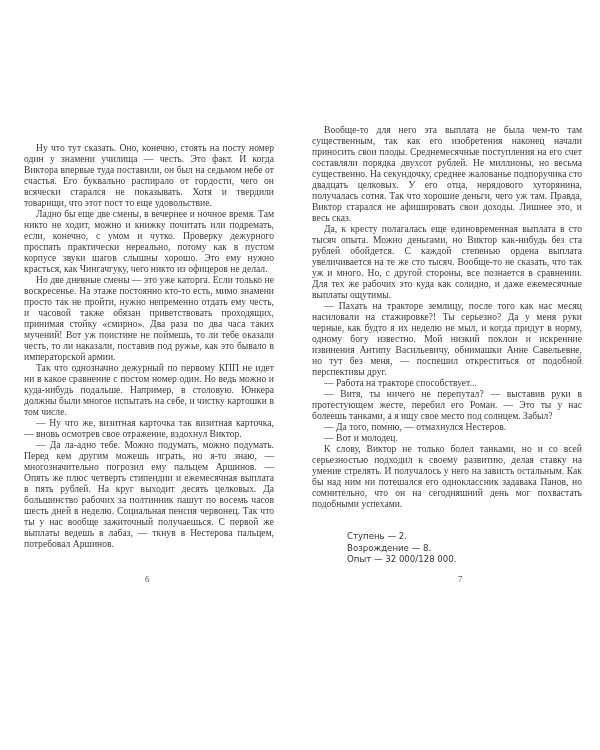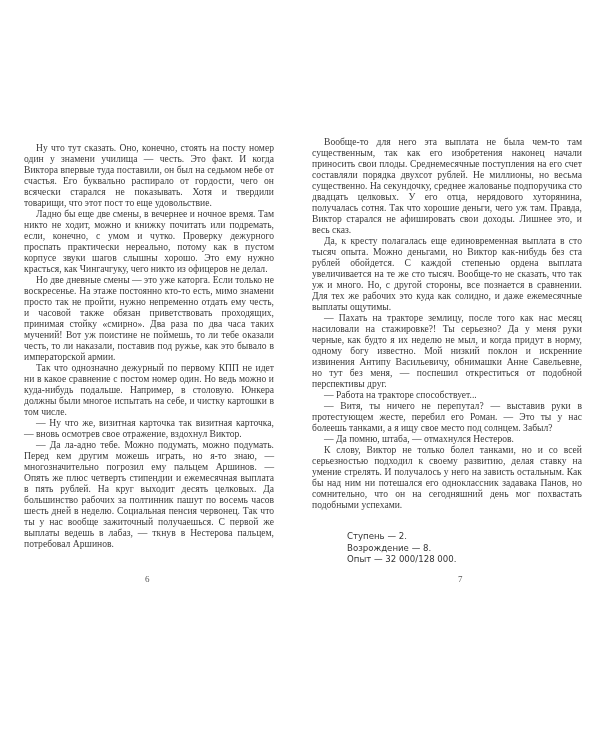--- a/index.html
+++ b/index.html
@@ -9,21 +9,21 @@
     font-family: "Liberation Serif", "DejaVu Serif", serif;
     color: #3a3a3a;
     font-size: 9.6px;
     line-height: 11px;
     text-align: justify;
     hyphens: manual;
   }
   .page p { margin: 0; text-indent: 12px; }
   .page p.noindent { text-indent: 0; }
   #left-page { left: 24px; top: 142px; width: 250px; }
-  #right-page { left: 312px; top: 136px; width: 270px; }
+  #right-page { left: 312px; top: 124px; width: 270px; }
   .stats {
     position: absolute;
     left: 347px; top: 531px;
     font-family: "DejaVu Sans", "Liberation Sans", sans-serif;
     font-size: 8.6px; line-height: 11.5px; color: #333;
   }
   .stats div { white-space: nowrap; }
   .pagenum {
     position: absolute; top: 574px;
     font-family: "Liberation Serif", serif; font-size: 9px; color: #555;
@@ -43,21 +43,22 @@
   <p>— Да ла-адно тебе. Можно подумать, можно подумать. Перед кем другим можешь играть, но я-то знаю, — многозначительно погрозил ему пальцем Аршинов. — Опять же плюс четверть стипендии и ежемесячная выплата в пять рублей. На круг выходит десять целковых. Да большинство рабочих за полтинник пашут по восемь часов шесть дней в неделю. Социальная пенсия червонец. Так что ты у нас вообще зажиточный получаешься. С первой же выплаты ведешь в лабаз, — ткнув в Нестерова пальцем, потребовал Аршинов.</p>
 </div>
 <div id="page-num-left" class="pagenum">6</div>
 
 <div id="right-page" class="page">
   <p>Вообще-то для него эта выплата не была чем-то там существенным, так как его изобретения наконец начали приносить свои плоды. Среднемесячные поступления на его счет составляли порядка двухсот рублей. Не миллионы, но весьма существенно. На секундочку, среднее жалованье подпоручика сто двадцать целковых. У его отца, нерядового хуторянина, получалась сотня. Так что хорошие деньги, чего уж там. Правда, Виктор старался не афишировать свои доходы. Лишнее это, и весь сказ.</p>
   <p>Да, к кресту полагалась еще единовременная выплата в сто тысяч опыта. Можно деньгами, но Виктор как-нибудь без ста рублей обойдется. С каждой степенью ордена выплата увеличивается на те же сто тысяч. Вообще-то не сказать, что так уж и много. Но, с другой стороны, все познается в сравнении. Для тех же рабочих это куда как солидно, и даже ежемесячные выплаты ощутимы.</p>
   <p>— Пахать на тракторе землицу, после того как нас месяц насиловали на стажировке?! Ты серьезно? Да у меня руки черные, как будто я их неделю не мыл, и когда придут в норму, одному богу известно. Мой низкий поклон и искренние извинения Антипу Васильевичу, обнимашки Анне Савельевне, но тут без меня, — поспешил откреститься от подобной перспективы друг.</p>
   <p>— Работа на тракторе способствует...</p>
   <p>— Витя, ты ничего не перепутал? — выставив руки в протестующем жесте, перебил его Роман. — Это ты у нас болеешь танками, а я ищу свое место под солнцем. Забыл?</p>
-  <p>— Да помню, штаба, — отмахнулся Нестеров.</p>
+  <p>— Да того, помню, — отмахнулся Нестеров.</p>
+  <p>— Вот и молодец.</p>
   <p>К слову, Виктор не только болел танками, но и со всей серьезностью подходил к своему развитию, делая ставку на умение стрелять. И получалось у него на зависть остальным. Как бы над ним ни потешался его одноклассник задавака Панов, но сомнительно, что он на сегодняшний день мог похвастать подобными успехами.</p>
 </div>
 <div class="stats">
   <div>Ступень — 2.</div>
   <div>Возрождение — 8.</div>
   <div>Опыт — 32 000/128 000.</div>
 </div>
 <div id="page-num-right" class="pagenum">7</div>
 
 </body></html>

